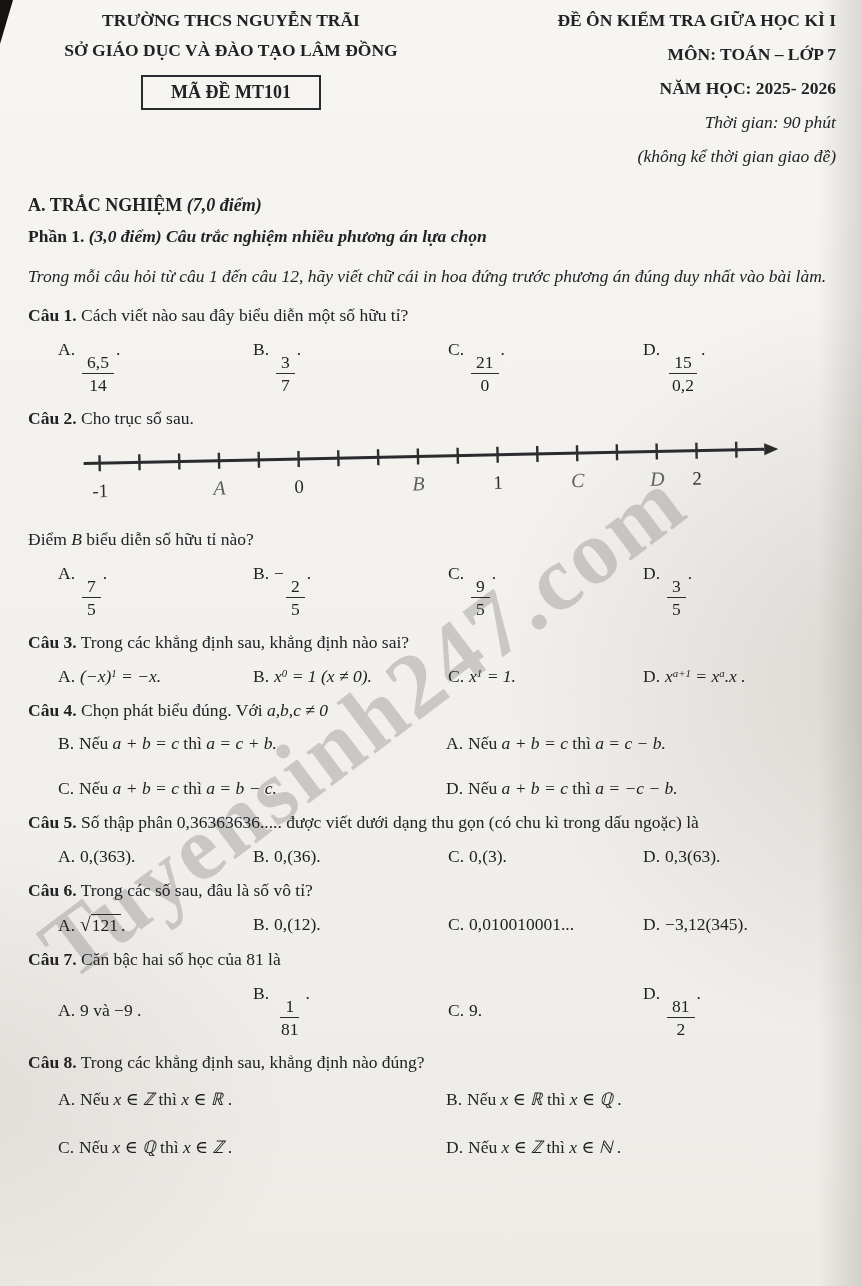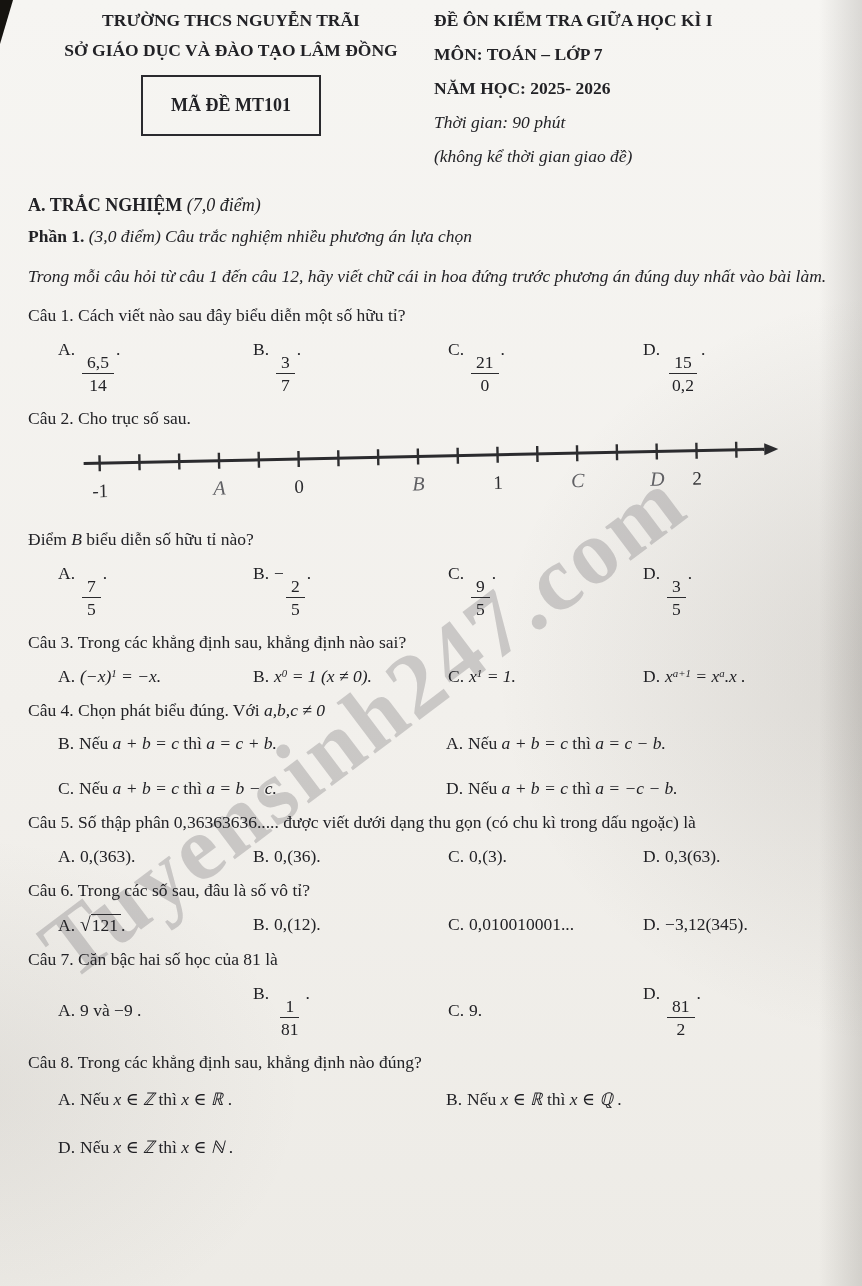--- a/index.html
+++ b/index.html
@@ -25,39 +25,39 @@
     position:absolute;left:52px;top:905px;z-index:1;
     transform:rotate(-37deg);transform-origin:0 50%;
     font-size:92px;font-weight:bold;letter-spacing:3px;white-space:nowrap;
     color:rgba(136,134,136,0.38);
   }
   .content{position:relative;z-index:2;padding:10px 26px 0 28px;}
 
   
   .head{display:flex;}
   .head-left{width:406px;text-align:center;}
-  .head-right{flex:1;text-align:left;}
+  .head-right{flex:1;text-align:right;}
   .h-line{font-size:17.5px;line-height:1.25;margin-bottom:8px;}
   .head-right .h-line{margin-bottom:12px;}
   .bold{font-weight:bold;}
   .italic{font-style:italic;}
-  .code-box{display:inline-block;border:2px solid #2a2a2e;padding:18px 28px;margin-top:5px;
+  .code-box{display:inline-block;border:2px solid #2a2a2e;padding:5px 28px;margin-top:5px;
     font-weight:bold;font-size:18px;}
 
   
   .sec-heading{margin-top:16px;font-size:18px;}
   .part-heading{margin-top:10px;font-size:17.5px;}
   .b{font-weight:bold;}
-  .bi{font-weight:normal;font-style:italic;}
+  .bi{font-weight:bold;font-style:italic;}
   .mi{font-style:italic;}
   .intro{font-style:italic;font-size:17.5px;line-height:2.2;margin:10px 0 8px;}
 
   
   .question{margin-top:8px;font-size:17.5px;line-height:1.3;}
-  .qlabel{font-weight:normal;}
+  .qlabel{font-weight:bold;}
   .opts{margin:12px 0 12px;padding-left:30px;font-size:17.5px;}
   .opts4{display:grid;grid-template-columns:195px 195px 195px auto;align-items:center;}
   .opts2{display:grid;grid-template-columns:388px auto;row-gap:24px;align-items:center;}
   .opt{white-space:nowrap;}
   .olabel{margin-right:5px;}
 
   
   .frac{display:inline-flex;flex-direction:column;align-items:center;vertical-align:-0.75em;
     line-height:1.15;margin:0 2px;}
   .frac .num{padding:0 5px 1px;border-bottom:1.4px solid #2b2b2e;}
@@ -231,17 +231,18 @@
             <span class="den">2</span>
           </span><span class="">.</span></div>
       </div>
 
     <div class="question">
       <span class="qlabel">Câu 8.</span><span class="qstem"><span class=""> Trong các khẳng định sau, khẳng định nào đúng?</span></span>
     </div>
     <div class="opts opts2">
         <div class="opt"><span class="olabel">A.</span><span class="">Nếu </span><span class="mi">x ∈ ℤ</span><span class=""> thì </span><span class="mi">x ∈ ℝ</span><span class=""> .</span></div>
         <div class="opt"><span class="olabel">B.</span><span class="">Nếu </span><span class="mi">x ∈ ℝ</span><span class=""> thì </span><span class="mi">x ∈ ℚ</span><span class=""> .</span></div>
+        <div class="opt"><span class="olabel">C.</span><span class="">Nếu </span><span class="mi">x ∈ ℚ</span><span class=""> thì </span><span class="mi">x ∈ ℤ</span><span class=""> .</span></div>
         <div class="opt"><span class="olabel">D.</span><span class="">Nếu </span><span class="mi">x ∈ ℤ</span><span class=""> thì </span><span class="mi">x ∈ ℕ</span><span class=""> .</span></div>
       </div>
 
   </div>
 </div>
 
 </body></html>

